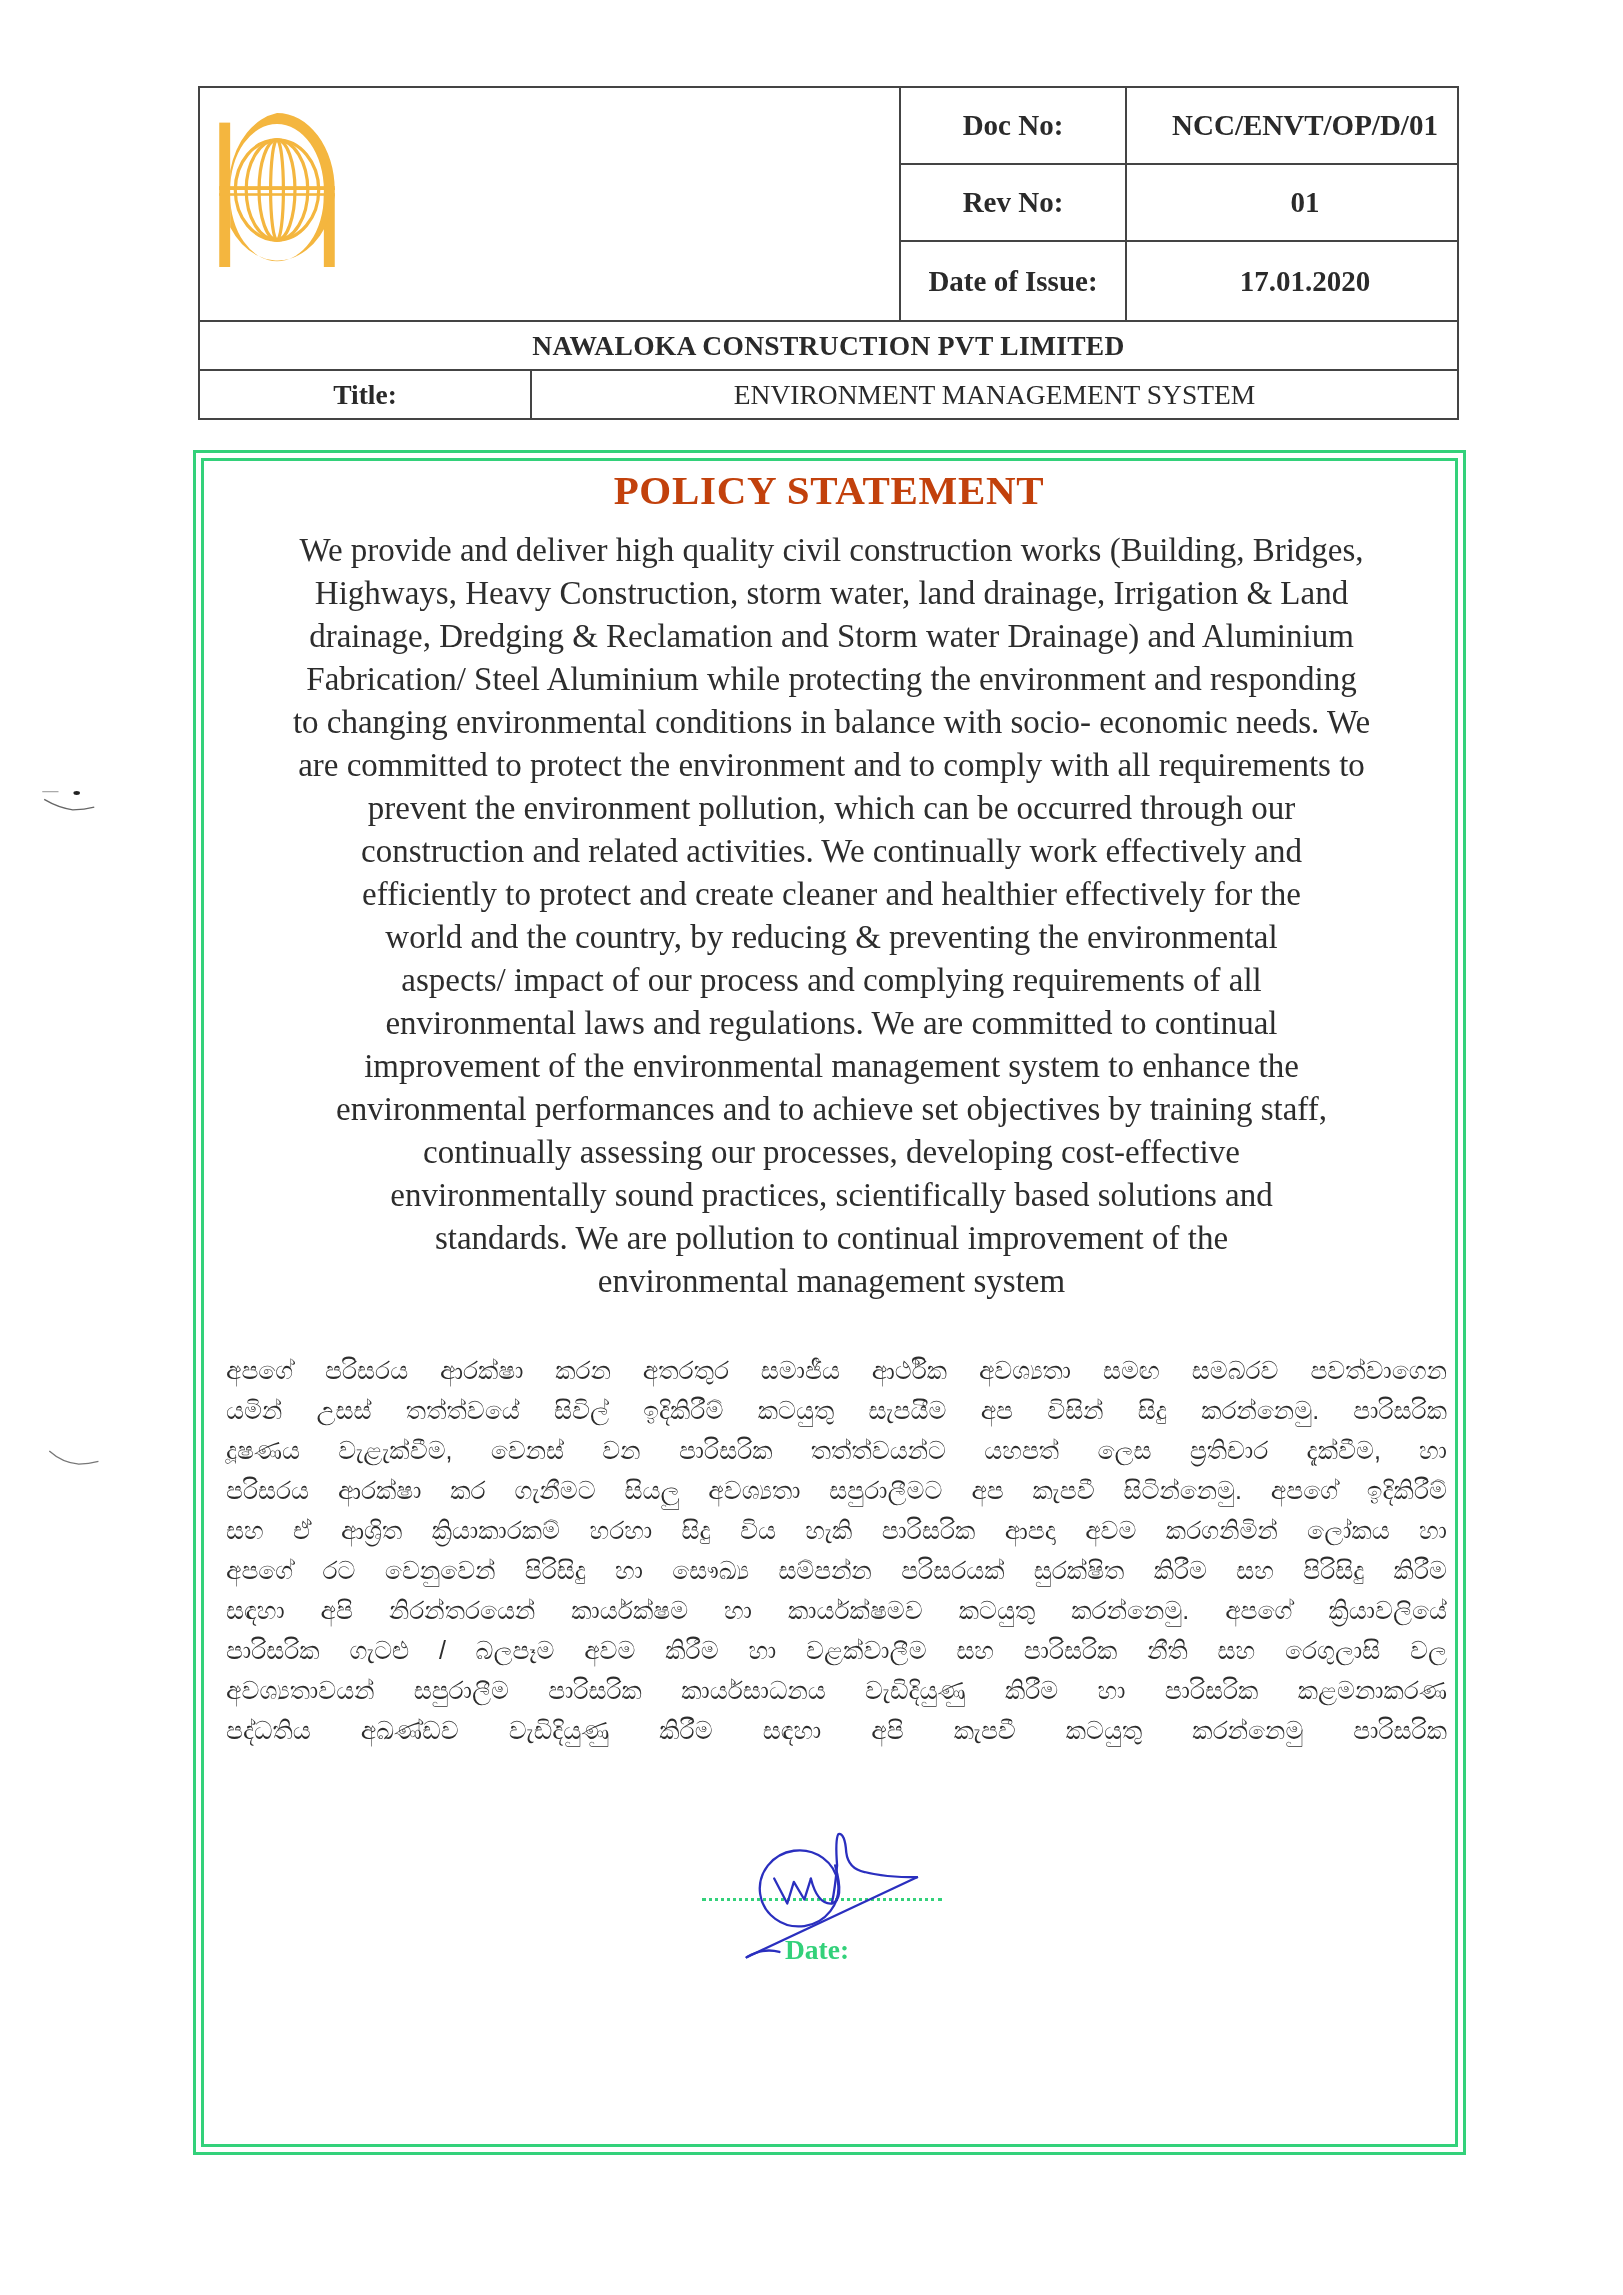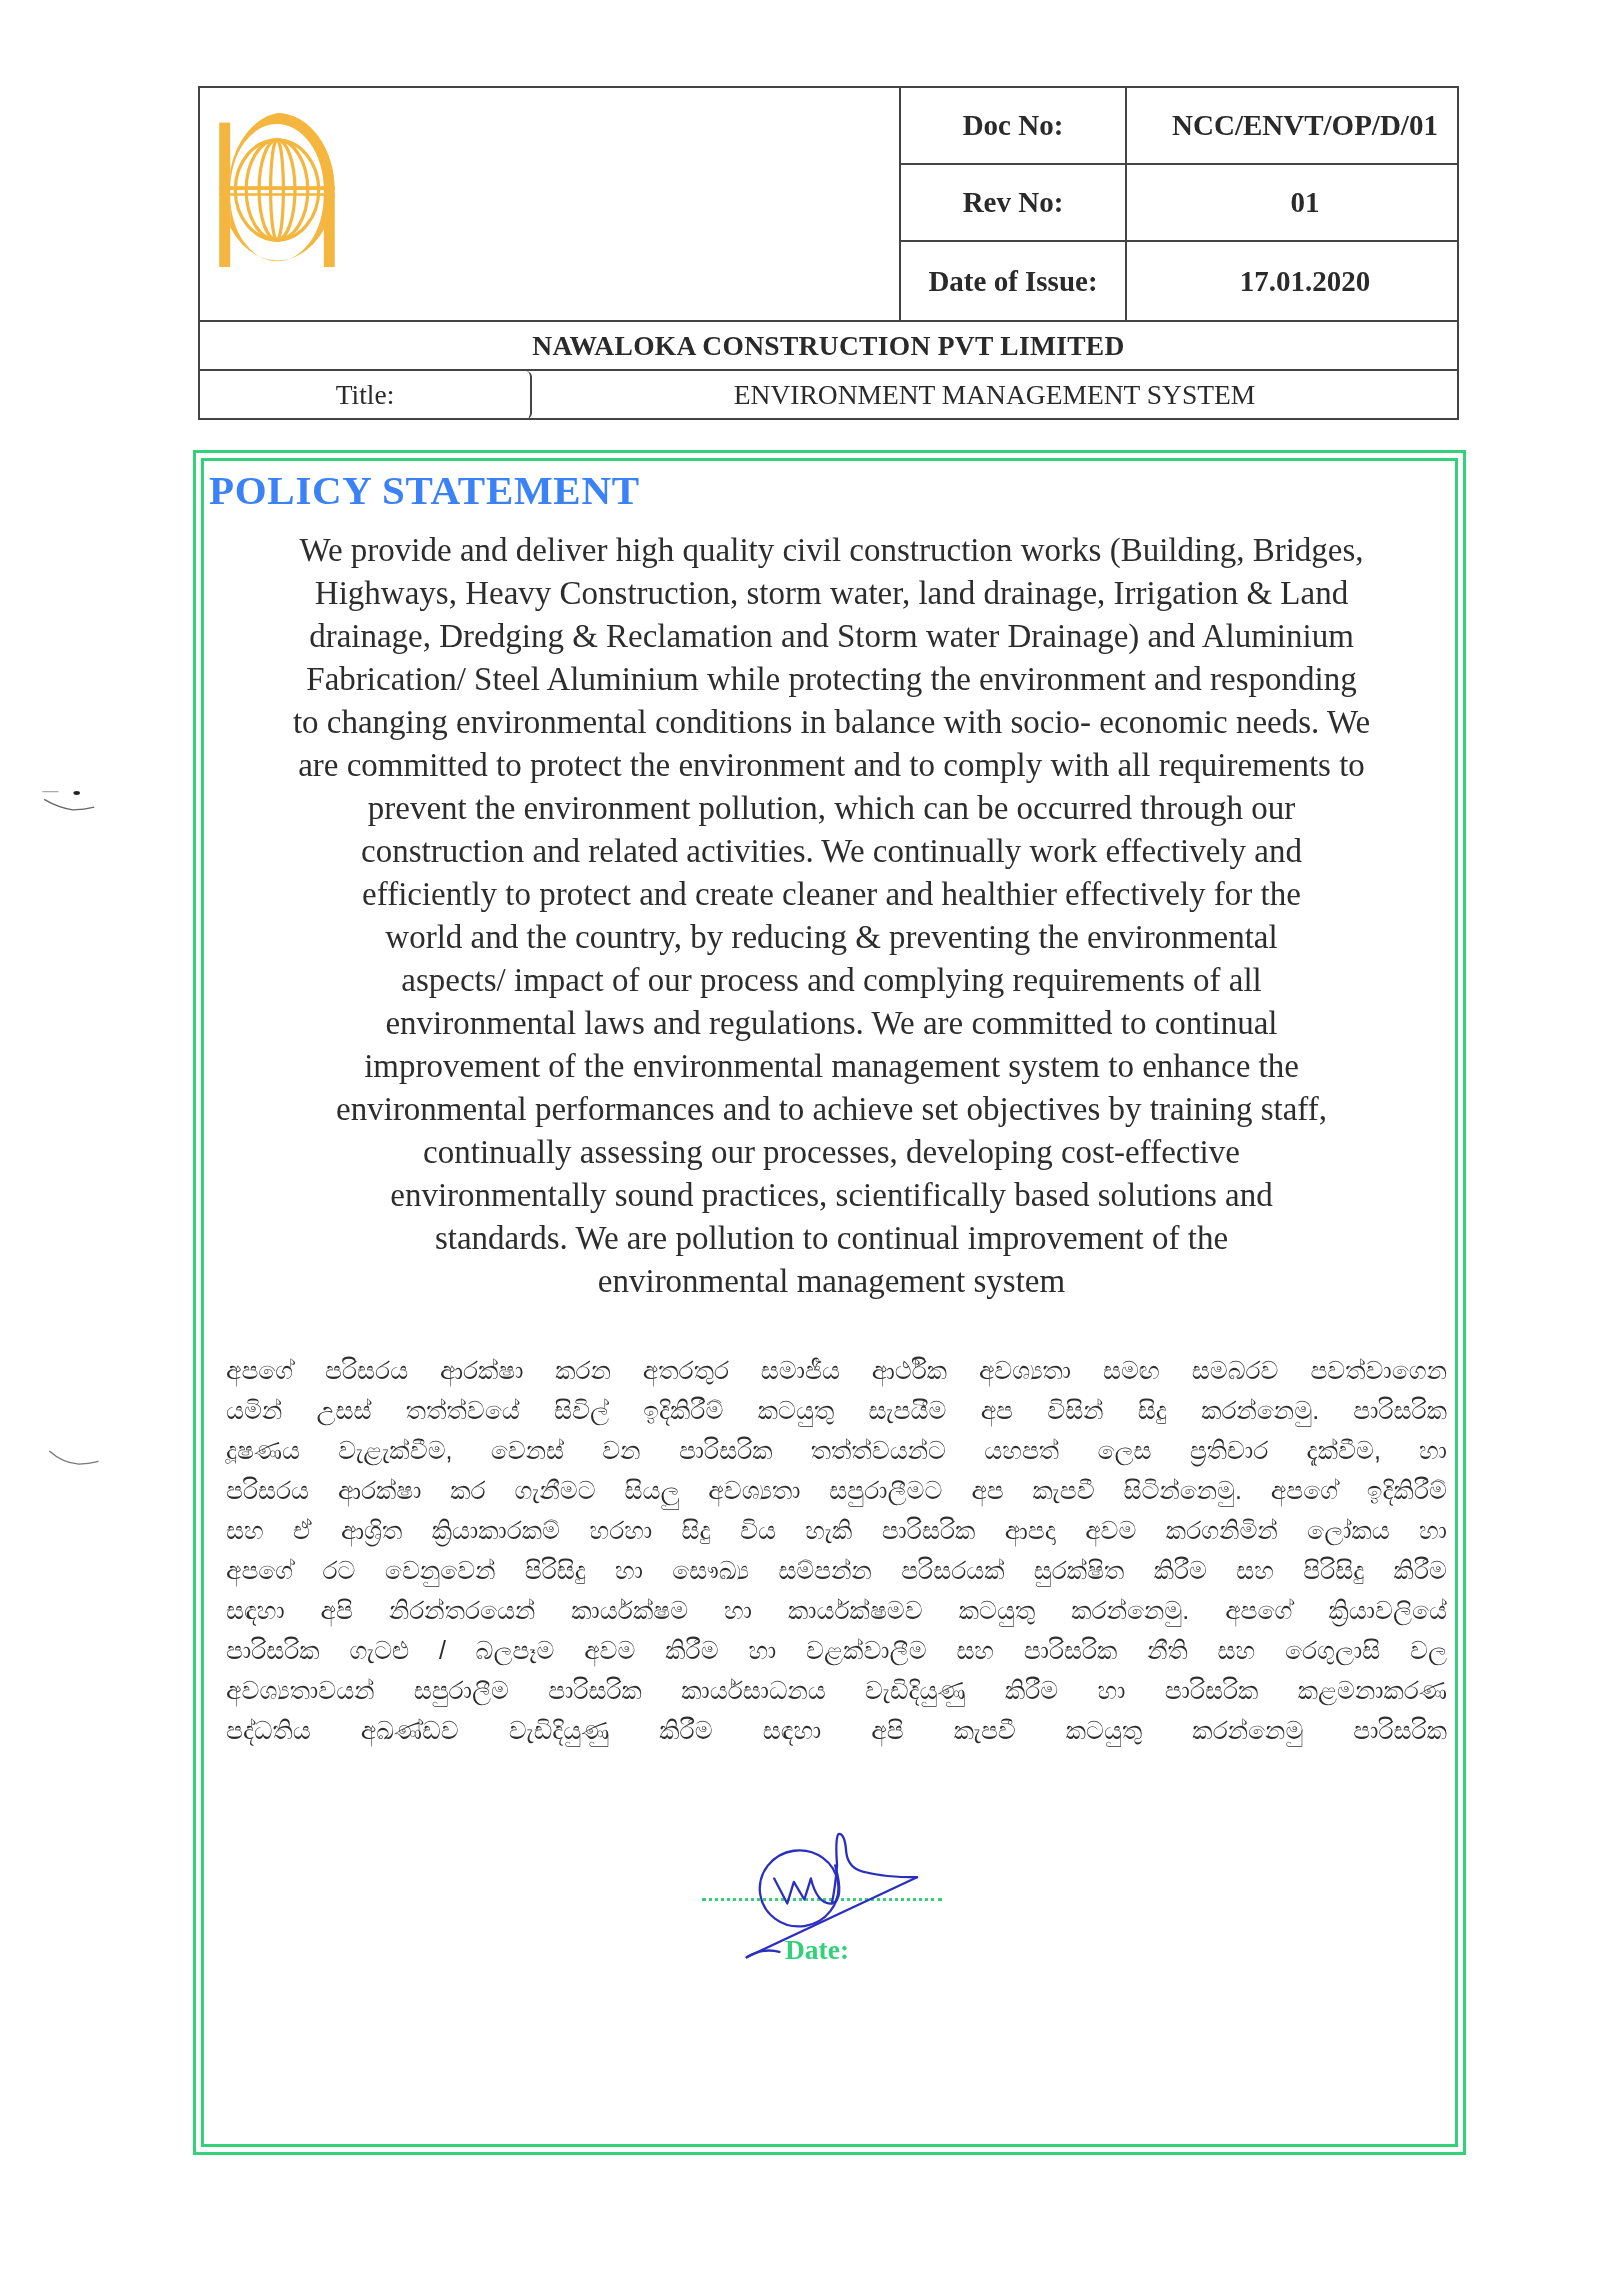--- a/index.html
+++ b/index.html
@@ -42,41 +42,41 @@
     display: flex; align-items: center; justify-content: center;
     font-weight: bold; font-size: 27.5px; color: #2a2a2a; letter-spacing: 0.3px;
   }
   .hdr .title-row {
     position: absolute; left: 0; top: 283px; width: 100%; height: 48px;
   }
   .hdr .title-row .k {
     position: absolute; left: 0; top: 0; width: 332px; height: 100%;
     border-right: 2px solid #444; box-sizing: border-box;
     display: flex; align-items: center; justify-content: center;
-    font-weight: normal; font-size: 27.5px; color: #2a2a2a; border-radius: 6px;
+    font-weight: bold; font-size: 27.5px; color: #2a2a2a;
   }
   .hdr .title-row .v {
     position: absolute; left: 332px; top: 0; right: 0; height: 100%;
     display: flex; align-items: center; justify-content: center;
     font-weight: normal; font-size: 27.5px; color: #2a2a2a;
   }
 
   
   .frame-outer {
     position: absolute; left: 193px; top: 450px; width: 1273px; height: 1705px;
     border: 3.9px solid #33d17a; box-sizing: border-box;
   }
   .frame-inner {
     position: absolute; left: 201px; top: 458px; width: 1257px; height: 1689px;
     border: 3.9px solid #33d17a; box-sizing: border-box;
   }
 
   .policy-title {
-    position: absolute; left: 209px; top: 466px; width: 1240px; text-align: left;
-    font-weight: bold; font-size: 41px; color: #3b82f6; letter-spacing: 0.7px;
+    position: absolute; left: 209px; top: 466px; width: 1240px; text-align: center;
+    font-weight: bold; font-size: 41px; color: #c2410c; letter-spacing: 0.7px;
   }
   .policy-en {
     position: absolute; left: 216px; top: 529px; width: 1231px;
     text-align: center; color: #2d2d2d;
   }
   .policy-en .ln { display: block; font-size: 33px; line-height: 43px; white-space: nowrap; }
 
   .policy-si {
     position: absolute; left: 226px; top: 1350px; width: 1221px;
     color: #2d2d2d;

